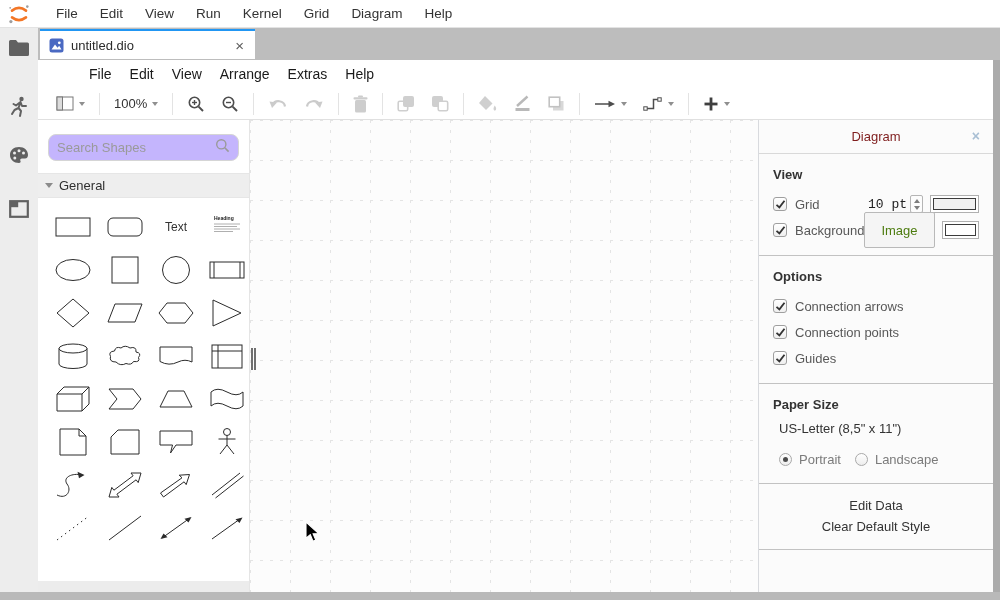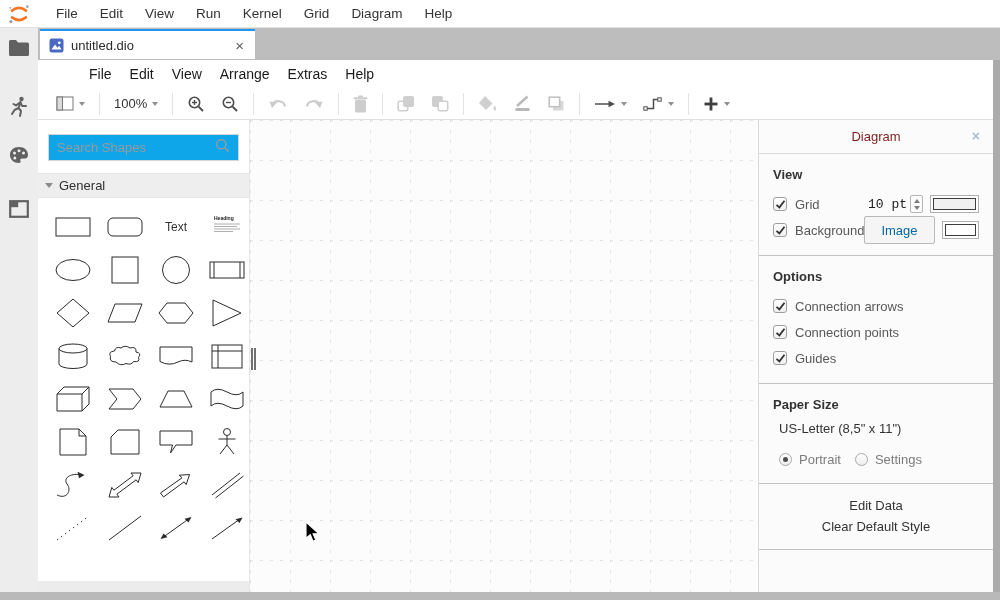--- a/index.html
+++ b/index.html
@@ -44,21 +44,21 @@
   .caret { width:0; height:0; border-left:3.5px solid transparent; border-right:3.5px solid transparent;
     border-top:4.5px solid #8f8f8f; margin-left:5px; }
   .tb-zoom-label { font-size:13px; color:#333; }
 
   
   #editor-row { flex:1; display:flex; min-height:0; }
 
   
   #shapes-panel { width:212px; border-right:1px solid #e5e5e5; background:#fff; display:flex; flex-direction:column; }
   #search-row { padding:14px 10px 12px 10px; }
-  #search-box { height:27px; border:1px solid #d5d5d5; border-radius:0; display:flex; align-items:center; padding:0 8px; background:#0ea5e9; }
+  #search-box { height:27px; border:1px solid #d5d5d5; border-radius:8px; display:flex; align-items:center; padding:0 8px; background:#c4b5fd; }
   #search-box input { border:none; outline:none; flex:1; font-size:13px; color:#333; font-family:"Liberation Sans",sans-serif; background:transparent; min-width:0; }
   #search-box input::placeholder { color:#9a9a9a; }
   #general-header { height:25px; background:#eeeeee; border-top:1px solid #e6e6e6; border-bottom:1px solid #e6e6e6;
     display:flex; align-items:center; padding-left:7px;text-align:center; }
   #general-header .tri { width:0; height:0; border-left:4px solid transparent; border-right:4px solid transparent;
     border-top:5px solid #8b8b8b; margin-right:6px; }
   #general-header .lbl { font-size:13px; color:#2f2f2f; }
   #shapes-grid { padding:7px 2px 0 4px; display:grid; grid-template-columns:repeat(4,1fr); }
   .shape-cell { height:43px; display:flex; align-items:center; justify-content:flex-end; }
   .shape-cell svg { display:block; }
@@ -85,22 +85,22 @@
   .fp-right { margin-left:auto; display:flex; align-items:center; }
   #grid-size { color:#222; margin-right:3px;font-family:Liberation Mono, monospace; }
   .stepper { width:13px; height:18px; border:1px solid #b5b5b5; border-radius:2px; background:#fcfcfc;
     display:flex; flex-direction:column; align-items:center; justify-content:center; gap:3px; }
   .stepper .up { width:0; height:0; border-left:3px solid transparent; border-right:3px solid transparent; border-bottom:4px solid #7d7d7d; }
   .stepper .dn { width:0; height:0; border-left:3px solid transparent; border-right:3px solid transparent; border-top:4px solid #7d7d7d; }
   .swatch { margin-left:7px; width:49px; height:18px; border:1px solid #b0b0b0; background:#fff; padding:2px; }
   .swatch > i { display:block; width:100%; height:100%; border:1px solid #3c3c3c; }
   .swatch.grid > i { background:#f1f1f1; }
   .swatch.bg > i { background:#ffffff; }
-  #image-btn { margin-left:auto; height:28px; padding:0 16px; background:#f5f5f5; border:1px solid #b9b9b9; border-radius:2px;
-    font-size:13px; color:#0369a1; display:flex; align-items:center; }
+  #image-btn { margin-left:auto; height:36px; padding:0 16px; background:#f5f5f5; border:1px solid #b9b9b9; border-radius:2px;
+    font-size:13px; color:#4d7c0f; display:flex; align-items:center; }
   #paper-size-label { color:#333; margin:2px 0 0 6px; }
   #orient-row { display:flex; align-items:center; margin:16px 0 4px 6px; }
   .radio { width:13px; height:13px; border:1px solid #a9a9a9; border-radius:50%;
     background:linear-gradient(#fff,#ededed); display:flex; align-items:center; justify-content:center; flex:none; }
   .radio i { width:5px; height:5px; border-radius:50%; background:#4c4c4c; display:none; }
   .radio.sel i { display:block; }
   .radio-label { margin:0 14px 0 7px; color:#7b7b7b; }
   #fp-actions { padding:11px 14px 12px 14px; border-bottom:1px solid #c2c2c2; }
   .fp-action { text-align:center; color:#333; height:21px; line-height:21px; }
 
@@ -602,21 +602,21 @@
 
             <div class="fp-section">
               <div class="fp-heading">Paper Size</div>
               <div id="paper-size-label">US-Letter (8,5" x 11")</div>
               <div id="orient-row">
                 <span class="radio sel">
                     <i></i>
                   </span>
                 <span class="radio-label">Portrait</span>
                 <span class="radio"></span>
-                <span class="radio-label">Settings</span>
+                <span class="radio-label">Landscape</span>
               </div>
             </div>
 
             <div id="fp-actions">
               <div class="fp-action">Edit Data</div>
               <div class="fp-action">Clear Default Style</div>
             </div>
           </aside>
 
         </div>

